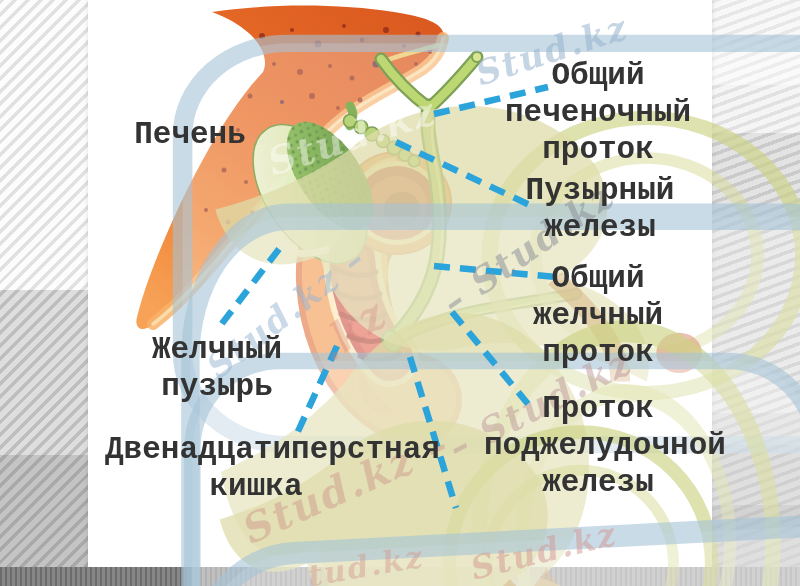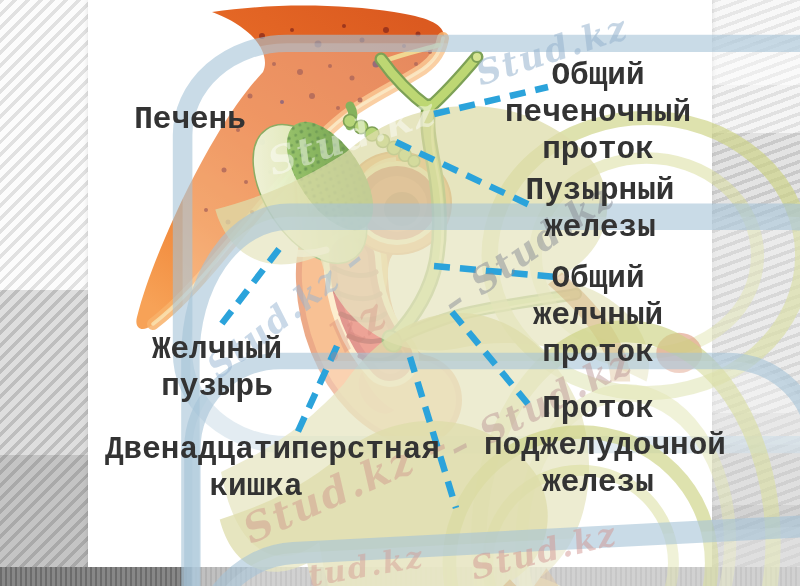--- a/index.html
+++ b/index.html
@@ -27,21 +27,21 @@
   .wm3{left:352px;top:136px;font-size:38px;color:rgba(255,255,255,.45);transform:translate(-50%,-50%) rotate(-18deg);}
   .wm4{left:540px;top:404px;font-size:36px;color:rgba(185,148,148,.48);transform:translate(-50%,-50%) rotate(-27deg);}
   .wm5{left:346px;top:486px;font-size:40px;color:rgba(205,140,135,.42);transform:translate(-50%,-50%) rotate(-24deg);}
   .wm6{left:286px;top:312px;font-size:34px;color:rgba(150,180,210,.5);transform:translate(-50%,-50%) rotate(-38deg);}
   .wm7{left:544px;top:551px;font-size:32px;color:rgba(210,150,145,.5);transform:translate(-50%,-50%) rotate(-14deg);}
   .wm8{left:366px;top:566px;font-size:30px;color:rgba(210,150,145,.45);transform:translate(-50%,-50%) rotate(-10deg);}
   .wm9{left:352px;top:330px;font-size:42px;color:rgba(205,130,120,.3);transform:translate(-50%,-50%) rotate(-35deg);}
   
   .lbl{position:absolute;z-index:4;color:var(--label-text,#333);font-size:31px;font-weight:bold;
     line-height:37px;text-align:center;white-space:pre-line;pointer-events:none;font-family:Liberation Mono, monospace;}
-  .lbl-liver{left:128px;top:101px;width:124px;}
+  .lbl-liver{left:128px;top:116px;width:124px;}
   .lbl-hepatic{left:500px;top:57px;width:196px;}
   .lbl-cystic{left:508px;top:172px;width:184px;}
   .lbl-bile{left:506px;top:260px;width:184px;}
   .lbl-pancreatic{left:484px;top:390px;width:228px;}
   .lbl-gallbladder{left:132px;top:331px;width:170px;}
   .lbl-duodenum{left:105px;top:431px;width:302px;}
   .lbl-ampulla{left:180px;top:511px;width:460px;}
 </style>
 </head>
 <body>

